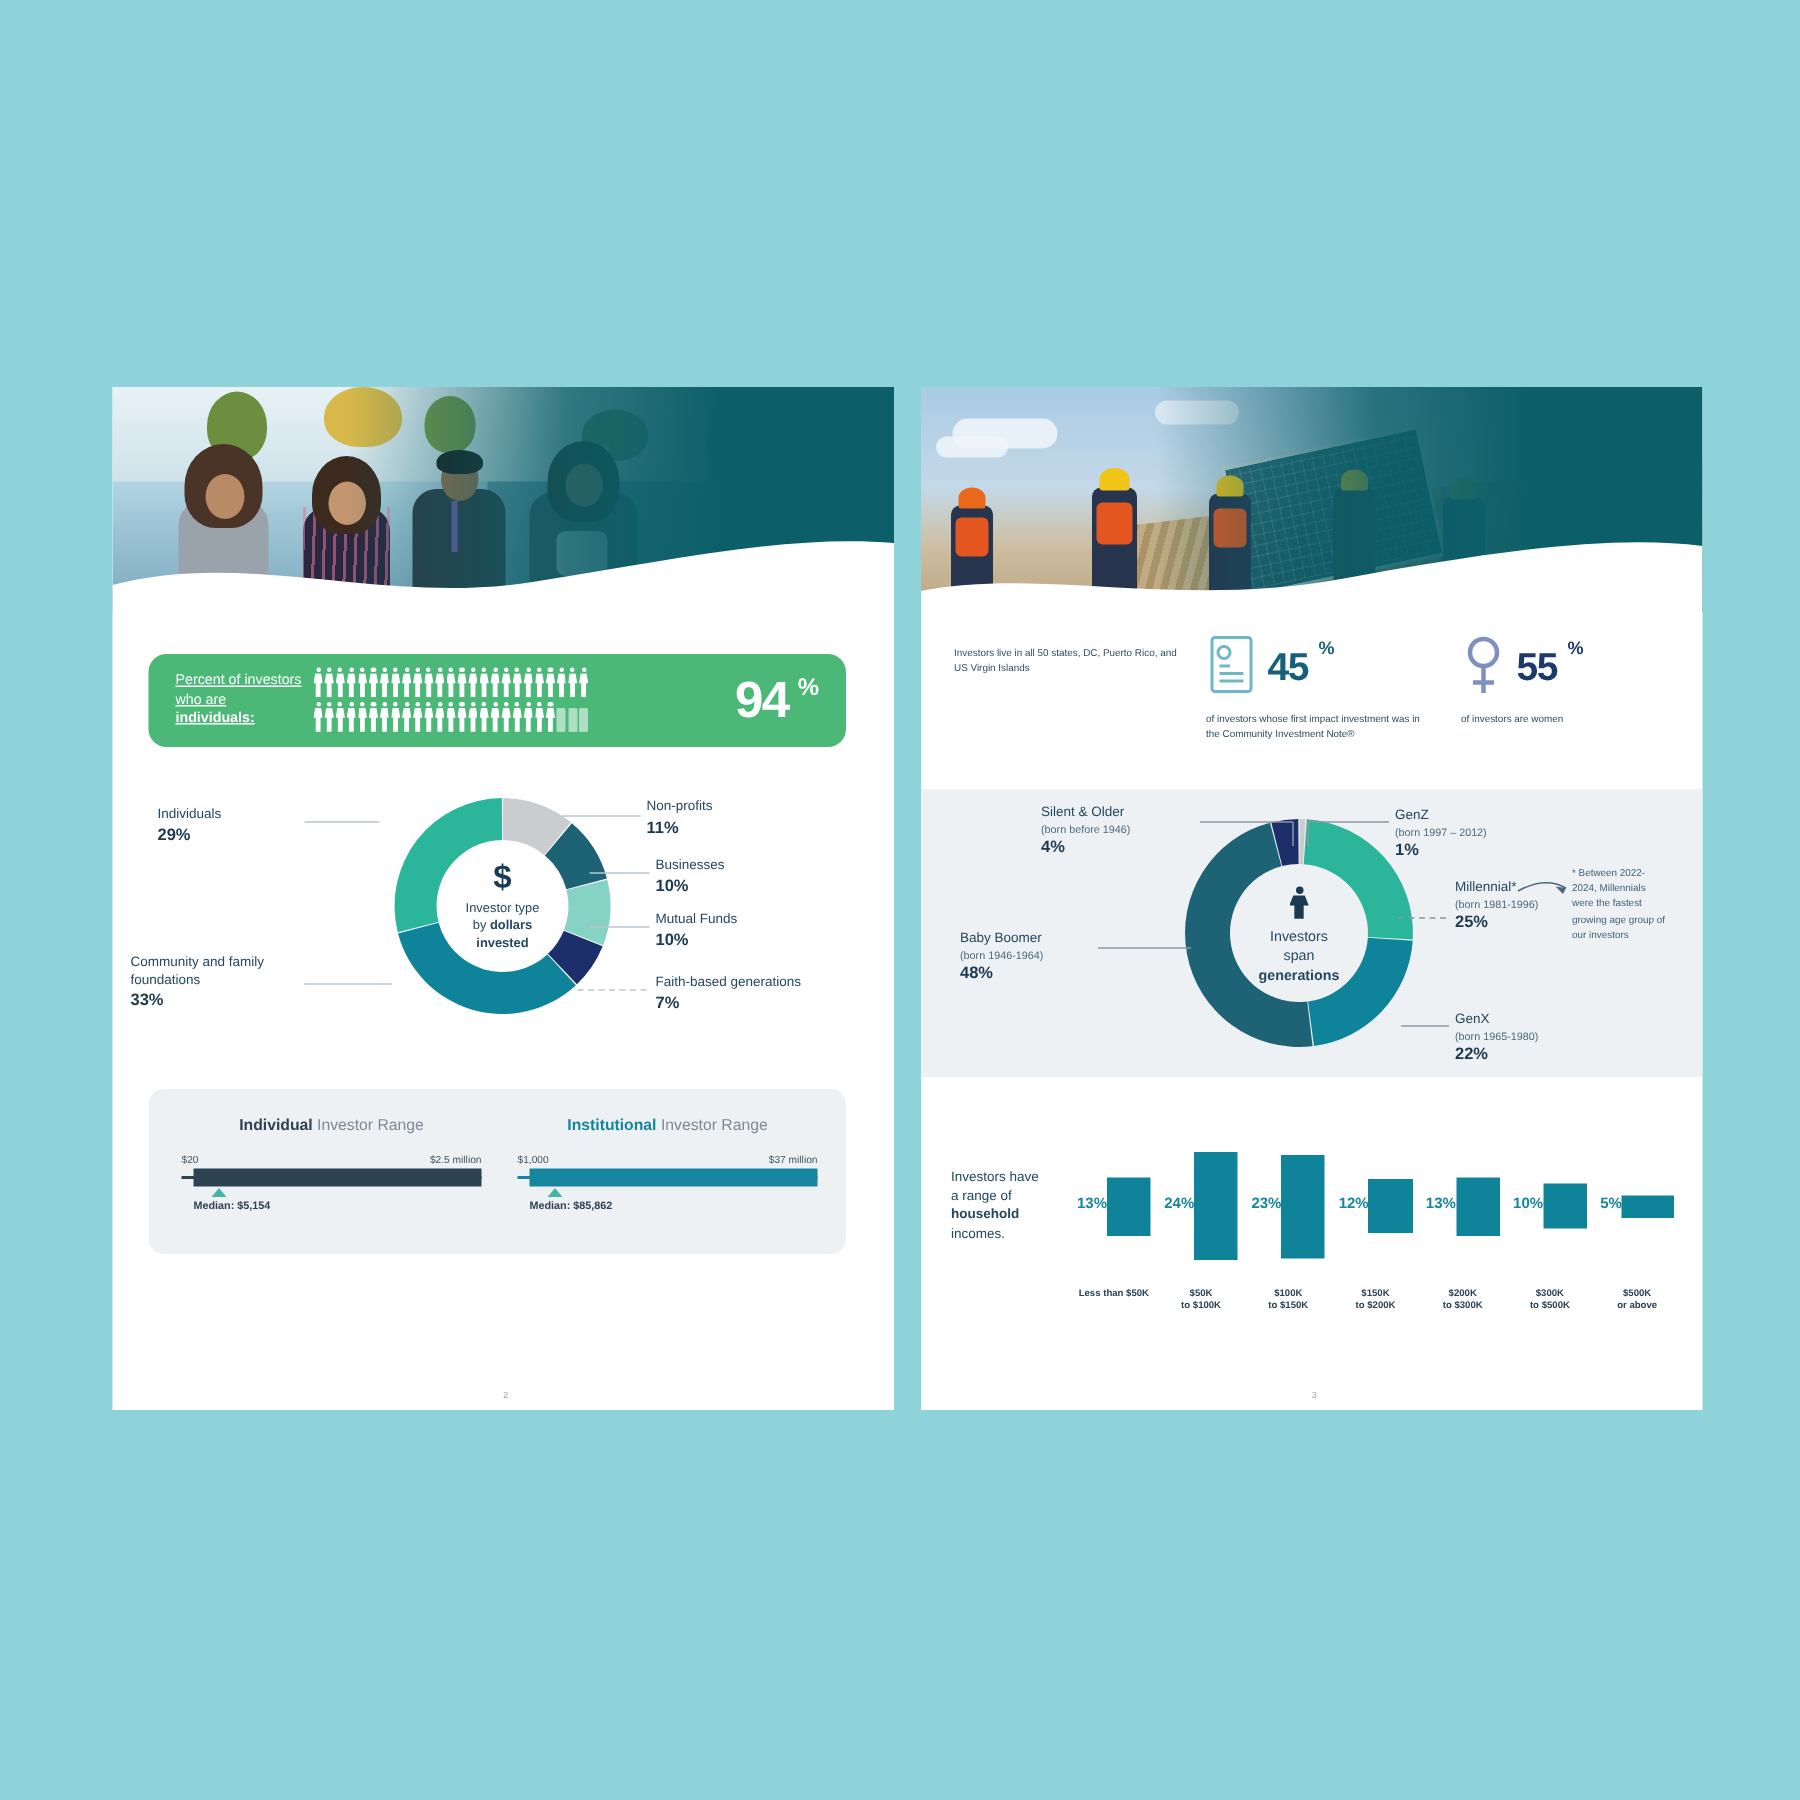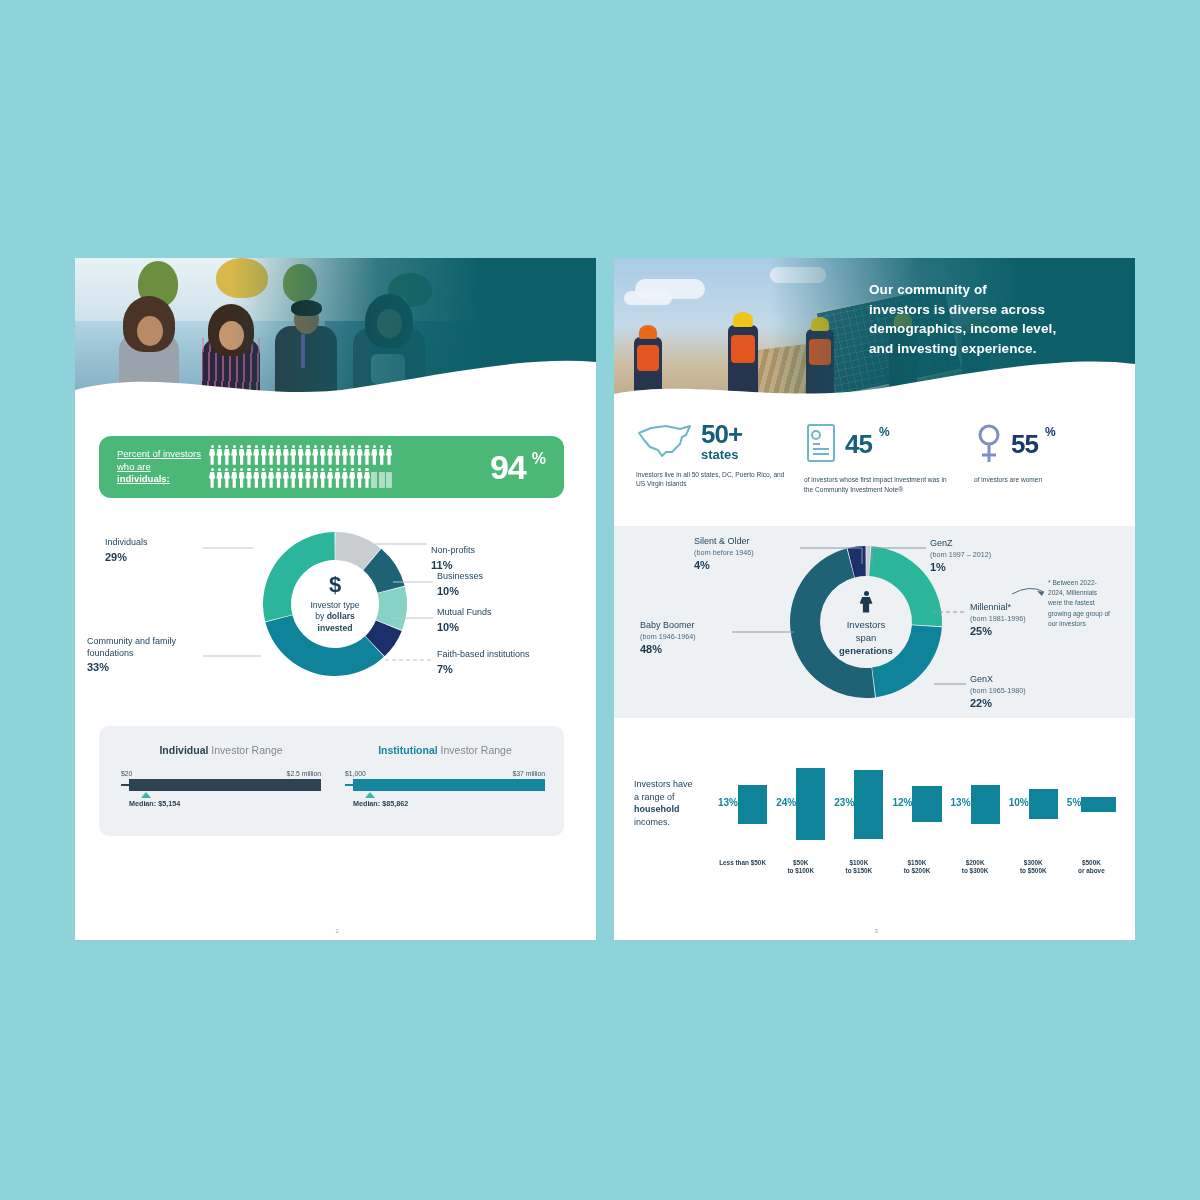--- a/index.html
+++ b/index.html
@@ -428,34 +428,34 @@
 
       <div class="donut-hole" style="left:218px;top:54px;width:84px;height:84px;">
         <div class="dollar">$</div>
         <div class="hole-txt">
           <span>Investor type</span><br>
           <span>by </span><b>dollars</b><br>
           <b>invested</b>
         </div>
       </div>
 
-      <div class="lbl" style="left:356px;top:37px;">
+      <div class="lbl" style="left:356px;top:24px;">
         <span class="nm">Non-profits</span>
         <span class="pc">11%</span>
       </div>
       <div class="lbl" style="left:362px;top:63px;">
         <span class="nm">Businesses</span>
         <span class="pc">10%</span>
       </div>
       <div class="lbl" style="left:362px;top:99px;">
         <span class="nm">Mutual Funds</span>
         <span class="pc">10%</span>
       </div>
       <div class="lbl" style="left:362px;top:141px;">
-        <span class="nm">Faith-based institutions</span>
+        <span class="nm">Faith-based generations</span>
         <span class="pc">7%</span>
       </div>
       <div class="lbl" style="left:30px;top:29px;width:96px;text-align:left;">
         <span class="nm">Individuals</span>
         <span class="pc">29%</span>
       </div>
       <div class="lbl" style="left:12px;top:128px;width:116px;">
         <span class="nm">Community and family foundations</span>
         <span class="pc">33%</span>
       </div>
@@ -527,42 +527,27 @@
         <div class="worker" style="left:52%;width:36px;height:108px;">
           <div class="torso" style="left:4px;bottom:0;width:28px;height:74px;background:#1f4c52;"></div>
           <div class="helmet" style="left:9px;bottom:72px;width:18px;height:14px;background:#f0c419;"></div>
         </div>
         <div class="worker" style="left:66%;width:36px;height:100px;">
           <div class="torso" style="left:4px;bottom:0;width:28px;height:68px;background:#17555c;"></div>
           <div class="helmet" style="left:9px;bottom:66px;width:18px;height:14px;background:#b6c93a;"></div>
         </div>
       </div>
       <div class="hero-tint"></div>
-      <div class="hero-text" style="width:250px;">
-        <div>Our community of</div>
-        <div>investors is diverse across</div>
-        <div class="b">demographics, income level,</div>
-        <div class="b">and investing experience.</div>
-      </div>
       <svg class="hero-curve" viewBox="0 0 521 50" preserveAspectRatio="none">
         <path d="M0,50 L0,34 C80,18 170,46 280,26 C380,8 460,-4 521,4 L521,50 Z" fill="#ffffff"></path>
       </svg>
     </div>
 
     <div class="stats">
       <div class="stat" style="width:168px;">
-        <div class="stat-top">
-          <svg width="58" height="38" viewBox="0 0 58 38">
-            <path d="M3,11 L15,6 L30,4 L44,7 L54,4 L50,13 L46,15 L44,22 L36,30 L30,30 L26,34 L22,28 L14,25 L8,18 Z" fill="none" stroke="#6fb6c9" stroke-width="2" stroke-linejoin="round"></path>
-          </svg>
-          <div>
-            <div class="stat-num">50+</div>
-            <div class="stat-sub">states</div>
-          </div>
-        </div>
         <div class="stat-cap">Investors live in all 50 states, DC, Puerto Rico, and US Virgin Islands</div>
       </div>
 
       <div class="stat" style="width:170px;">
         <div class="stat-top">
           <svg width="34" height="44" viewBox="0 0 34 44">
             <rect x="4" y="3" width="26" height="36" rx="2" fill="none" stroke="#6fb6c9" stroke-width="2"></rect>
             <circle cx="12" cy="13" r="4" fill="none" stroke="#6fb6c9" stroke-width="2"></circle>
             <line x1="9" y1="22" x2="16" y2="22" stroke="#6fb6c9" stroke-width="2"></line>
             <line x1="9" y1="27" x2="25" y2="27" stroke="#6fb6c9" stroke-width="2"></line>
@@ -619,21 +604,21 @@
           <span>span</span><br>
           <b>generations</b>
         </div>
       </div>
 
       <div class="lbl" style="left:316px;top:12px;">
         <span class="nm">GenZ</span>
         <span class="sub" style="display:block;">(born 1997 – 2012)</span>
         <span class="pc">1%</span>
       </div>
-      <div class="lbl" style="left:356px;top:76px;">
+      <div class="lbl" style="left:356px;top:60px;">
         <span class="nm">Millennial*</span>
         <span class="sub" style="display:block;">(born 1981-1996)</span>
         <span class="pc">25%</span>
       </div>
       <div class="lbl" style="left:356px;top:148px;">
         <span class="nm">GenX</span>
         <span class="sub" style="display:block;">(born 1965-1980)</span>
         <span class="pc">22%</span>
       </div>
       <div class="lbl" style="left:26px;top:94px;width:92px;">

